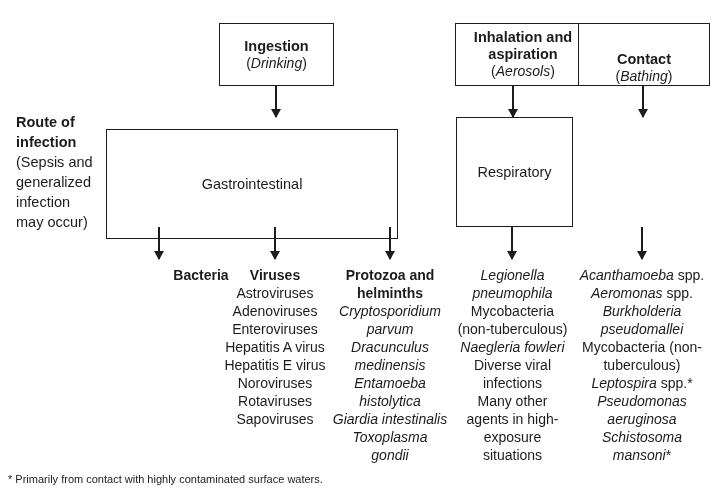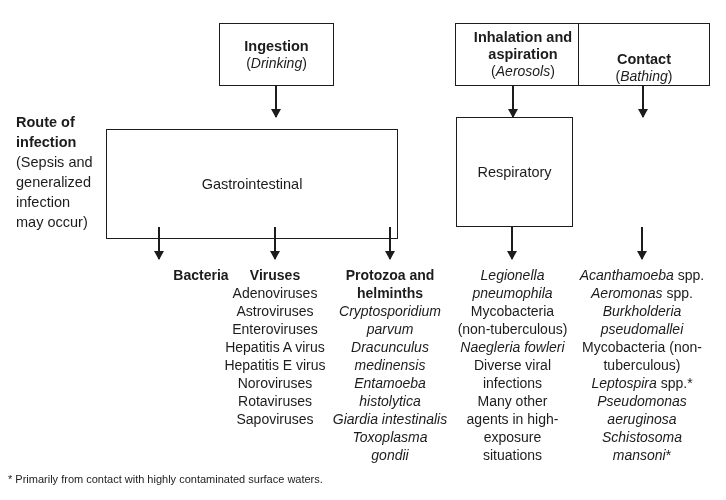--- a/index.html
+++ b/index.html
@@ -71,22 +71,22 @@
   <div class="arrow" style="left:512px;top:227px;height:32px;"></div>
   <div class="arrow" style="left:642px;top:227px;height:32px;"></div>
 
   <div class="col" style="left:96px;width:128px;margin-left:41px;">
     <div class="heading">Bacteria</div>
   </div>
 
   <div class="col" style="left:215px;width:120px;">
     <div class="heading">Viruses</div>
     <div class="items">
+        <div><span>Astroviruses</span></div>
         <div><span>Adenoviruses</span></div>
-        <div><span>Astroviruses</span></div>
         <div><span>Enteroviruses</span></div>
         <div><span>Hepatitis A virus</span></div>
         <div><span>Hepatitis E virus</span></div>
         <div><span>Noroviruses</span></div>
         <div><span>Rotaviruses</span></div>
         <div><span>Sapoviruses</span></div>
       </div>
   </div>
 
   <div class="col" style="left:332px;width:116px;">

